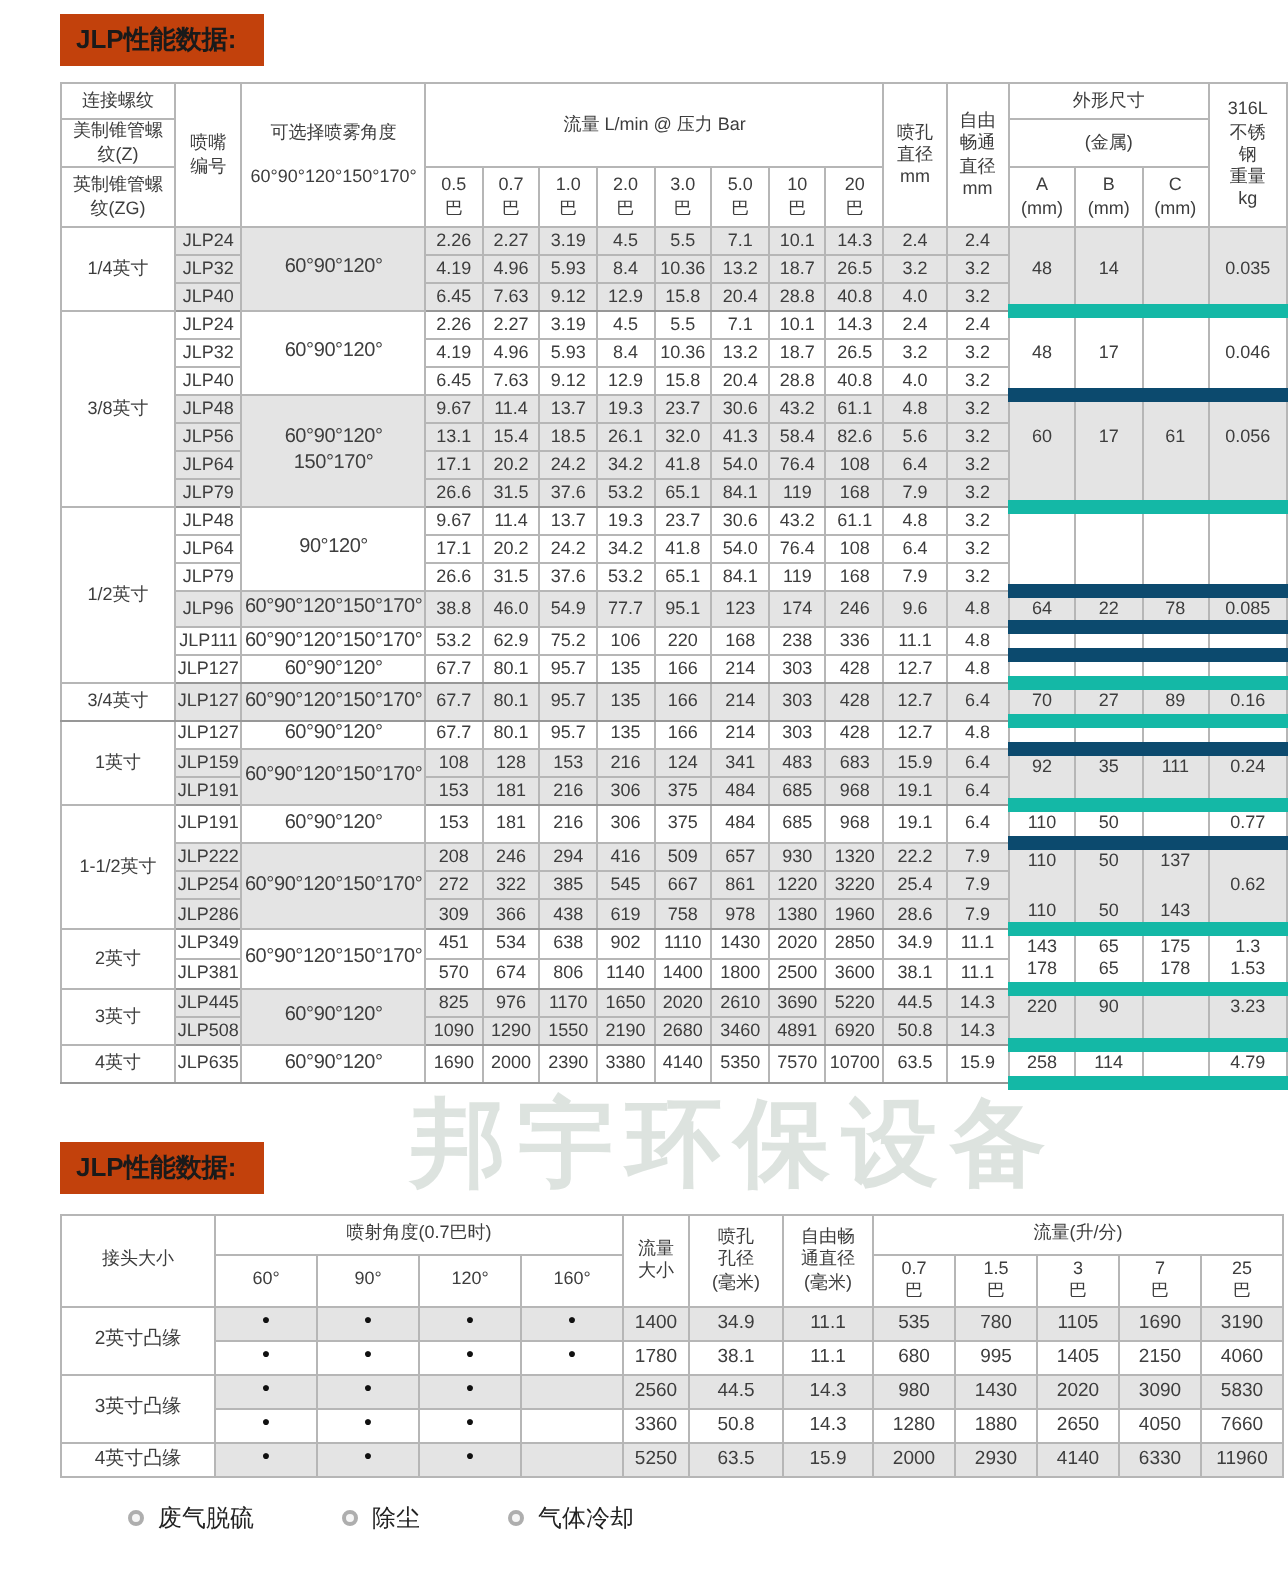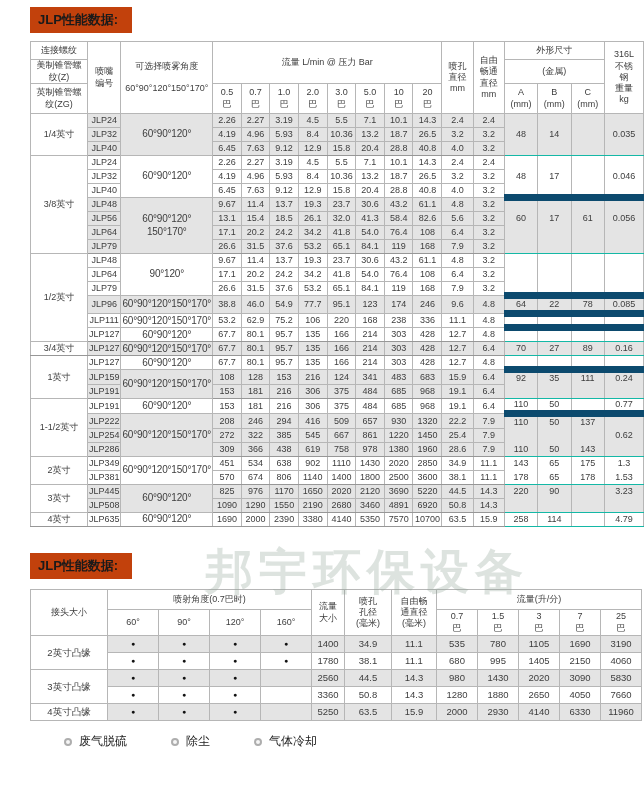--- a/index.html
+++ b/index.html
@@ -32,21 +32,21 @@
   #t1 thead tr:nth-child(2) th { height:24px; }
   #t1 thead tr:nth-child(3) th { height:30px; }
   #t1 tbody tr { height:14px; }
   #t1 tbody td { white-space:nowrap; }
   #t1 tbody td.angle { white-space:pre-line; font-size:10px; letter-spacing:-0.2px;margin-top:12px; }
   tr.shade td { background:#e4e4e4; }
   td.size-cell { background:#ffffff !important; }
   td.dim { border-top:none; border-bottom:none; }
   tr.sg-end td.dim { border-bottom:7px solid #0c4a6e; }
   tr.size-end td { border-bottom:1px solid #979797; }
-  tr.size-end td.dim { border-bottom:1px solid #14b8a6;margin-left:32px; }
+  tr.size-end td.dim { border-bottom:7px solid #14b8a6;margin-left:32px; }
 
   #t2 { margin-top:10px; }
   #t2 thead tr:nth-child(1) th { height:20px; }
   #t2 thead tr:nth-child(2) th { height:26px; }
   #t2 tbody tr { height:17px; }
   #t2 tbody td { font-size:9.5px; }
   #t2 td.dotc { font-size:7px; color:#111; }
 
   #apps { display:flex; align-items:center; margin:12px 0 0 64px; gap:44px; }
   .app-item { display:flex; align-items:center; }
@@ -543,21 +543,21 @@
         </tr>
         <tr class="shade">
           <td class="noz">JLP254</td>
           <td class="num">272</td>
           <td class="num">322</td>
           <td class="num">385</td>
           <td class="num">545</td>
           <td class="num">667</td>
           <td class="num">861</td>
           <td class="num">1220</td>
-          <td class="num">1450</td>
+          <td class="num">3220</td>
           <td class="num">25.4</td>
           <td class="num">7.9</td>
           <td class="dim"></td>
           <td class="dim"></td>
           <td class="dim"></td>
           <td class="dim">0.62</td>
         </tr>
         <tr class="shade sg-end size-end">
           <td class="noz">JLP286</td>
           <td class="num">309</td>
@@ -613,21 +613,21 @@
         </tr>
         <tr class="shade">
           <td class="size-cell" rowspan="2">3英寸</td>
           <td class="noz">JLP445</td>
           <td class="angle" rowspan="2">60°90°120°</td>
           <td class="num">825</td>
           <td class="num">976</td>
           <td class="num">1170</td>
           <td class="num">1650</td>
           <td class="num">2020</td>
-          <td class="num">2120</td>
+          <td class="num">2610</td>
           <td class="num">3690</td>
           <td class="num">5220</td>
           <td class="num">44.5</td>
           <td class="num">14.3</td>
           <td class="dim">220</td>
           <td class="dim">90</td>
           <td class="dim"></td>
           <td class="dim">3.23</td>
         </tr>
         <tr class="shade sg-end size-end">

